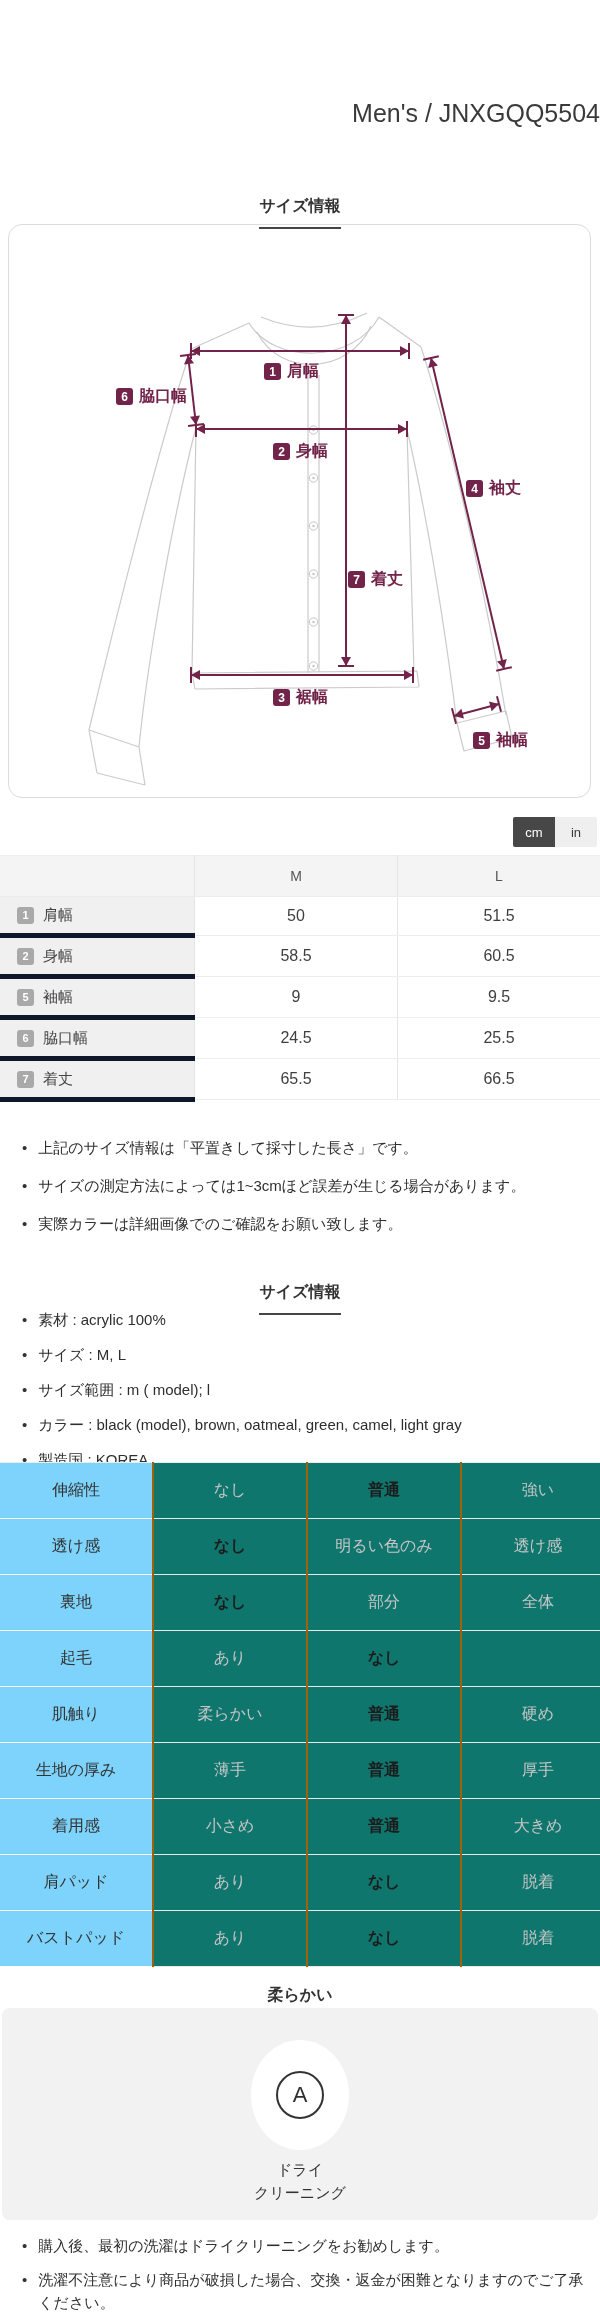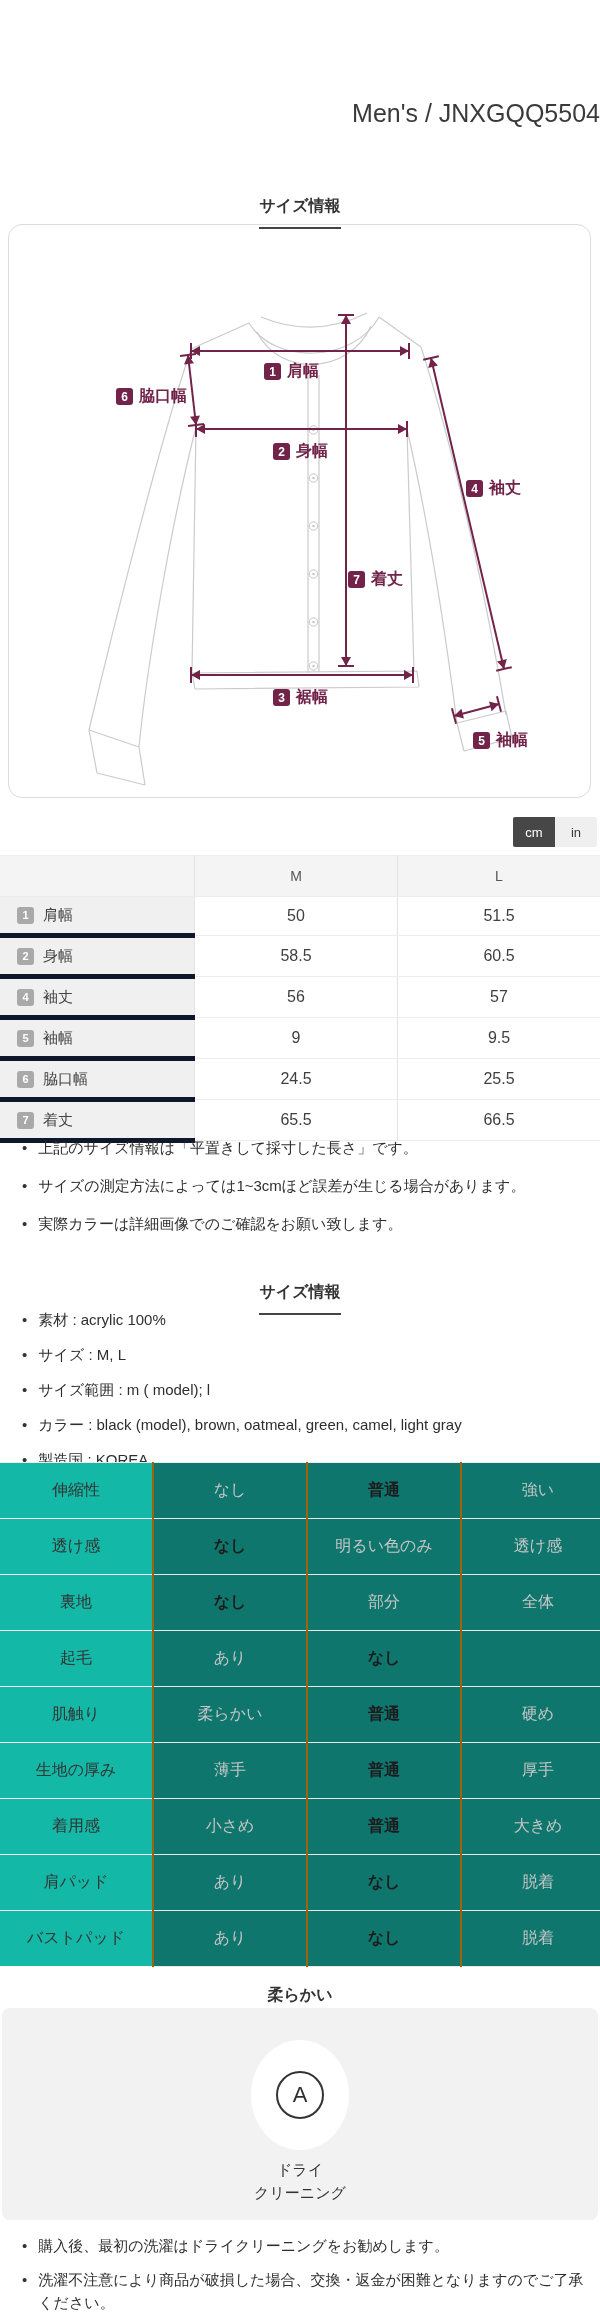--- a/index.html
+++ b/index.html
@@ -48,21 +48,21 @@
   .note{display:flex;gap:11px;font-size:15px;color:#2e2e2e;line-height:23px;}
   #notes1 .note{margin-bottom:15px;}
   #info-bullets .note{margin-bottom:12px;}
   #notes3 .note{margin-bottom:11px;}
   .note .dot{flex:0 0 auto;color:#333;}
 
   #attr-table{position:absolute;top:1462px;left:0;width:600px;}
   #attr-table td{height:53px;text-align:center;font-size:16px;}
   #attr-table td{width:150px;}
   #attr-table tr:first-child td{border-top:1px solid #ececec;}
-  #attr-table td.albl{background:#14b8a6;color:#333;border-bottom:1px solid #fbfbfb;}
+  #attr-table td.albl{background:#7dd3fc;color:#333;border-bottom:1px solid #fbfbfb;}
   #attr-table td.aopt{background:#0f766e;color:#c6c6c6;border-left:2px solid #a16207;
                       border-bottom:1px solid #e9e9e9;}
   #attr-table td.aopt.sel{color:#1c1c1c;font-weight:700;}
 
   .care-box{position:absolute;left:2px;top:2008px;width:596px;height:212px;background:#f2f2f2;
             border-radius:8px;}
   .care-circle{position:absolute;left:50%;top:32px;transform:translateX(-50%);width:98px;height:110px;
                background:#fff;border-radius:50%;display:flex;align-items:center;justify-content:center;}
   .care-inner{width:44px;height:44px;border:2px solid #333;border-radius:50%;display:flex;
               align-items:center;justify-content:center;font-size:22px;color:#2f2f2f;}
@@ -202,25 +202,20 @@
           <td class="lab"><span class="badge">1</span><span class="lt">肩幅</span></td>
           <td class="val">50</td>
           <td class="val">51.5</td>
         </tr>
         <tr>
           <td class="lab"><span class="badge">2</span><span class="lt">身幅</span></td>
           <td class="val">58.5</td>
           <td class="val">60.5</td>
         </tr>
         <tr>
-          <td class="lab"><span class="badge">4</span><span class="lt">袖丈</span></td>
-          <td class="val">56</td>
-          <td class="val">57</td>
-        </tr>
-        <tr>
           <td class="lab"><span class="badge">5</span><span class="lt">袖幅</span></td>
           <td class="val">9</td>
           <td class="val">9.5</td>
         </tr>
         <tr>
           <td class="lab"><span class="badge">6</span><span class="lt">脇口幅</span></td>
           <td class="val">24.5</td>
           <td class="val">25.5</td>
         </tr>
         <tr>

